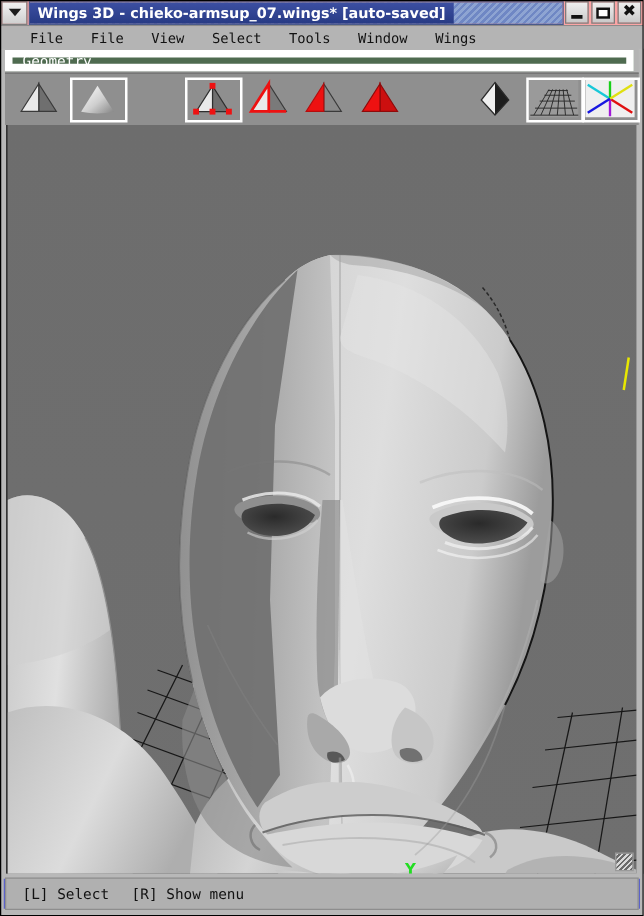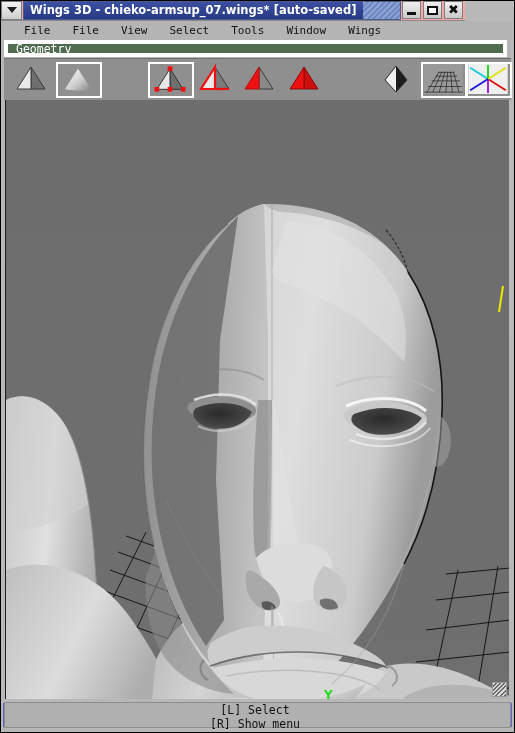--- a/index.html
+++ b/index.html
@@ -20,21 +20,21 @@
     height: 733px;
     background: #b8b8b8;
     box-sizing: border-box;
     overflow: hidden;
   }
 
   
   .titlebar {
     position: absolute;
     left: 0; top: 0;
-    width: 465px; height: 21px;
+    width: 515px; height: 21px;
     background: #fca5a5;
     display: flex;
     align-items: center;
     box-sizing: border-box;
     border-bottom: 1px solid #8a8a8a;
   }
   .tb-menu-btn {
     width: 21px; height: 19px;
     margin-left: 1px;
     background: linear-gradient(#f2f2f2, #cfcfcf);
@@ -123,21 +123,21 @@
     left: 4px; top: 39px;
     width: 507px; height: 19px;
     background: #b4b4b4;
     box-sizing: border-box;
   }
   .geo-bar {
     position: absolute;
     left: 4px; top: 40px;
     width: 503px; height: 17px;
     background: #4f6b50;
-    border: 4px solid #ffffff;
+    border: 6px solid #ffffff;
     box-sizing: border-box;
     display: flex;
     align-items: center;
     padding-left: 8px;
   }
   .geo-label {
     font-family: "DejaVu Sans Mono", monospace;
     font-size: 11.5px;
     color: #ffffff;
   }
@@ -207,21 +207,20 @@
   .status-inner {
     position: absolute;
     left: 4px; top: 3px;
     width: 507px; height: 26px;
     background: #b0b0b0;
     border: 1px solid #8d8d8d;
     box-sizing: border-box;
     display: flex;
     align-items: center;
     padding-left: 13px;
-    flex-direction: column;
   }
   .status-accent-l {
     position: absolute;
     left: 3px; top: 4px;
     width: 5px; height: 24px;
     background: #5b62c9;
   }
   .status-accent-r {
     position: absolute;
     right: 3px; top: 4px;

